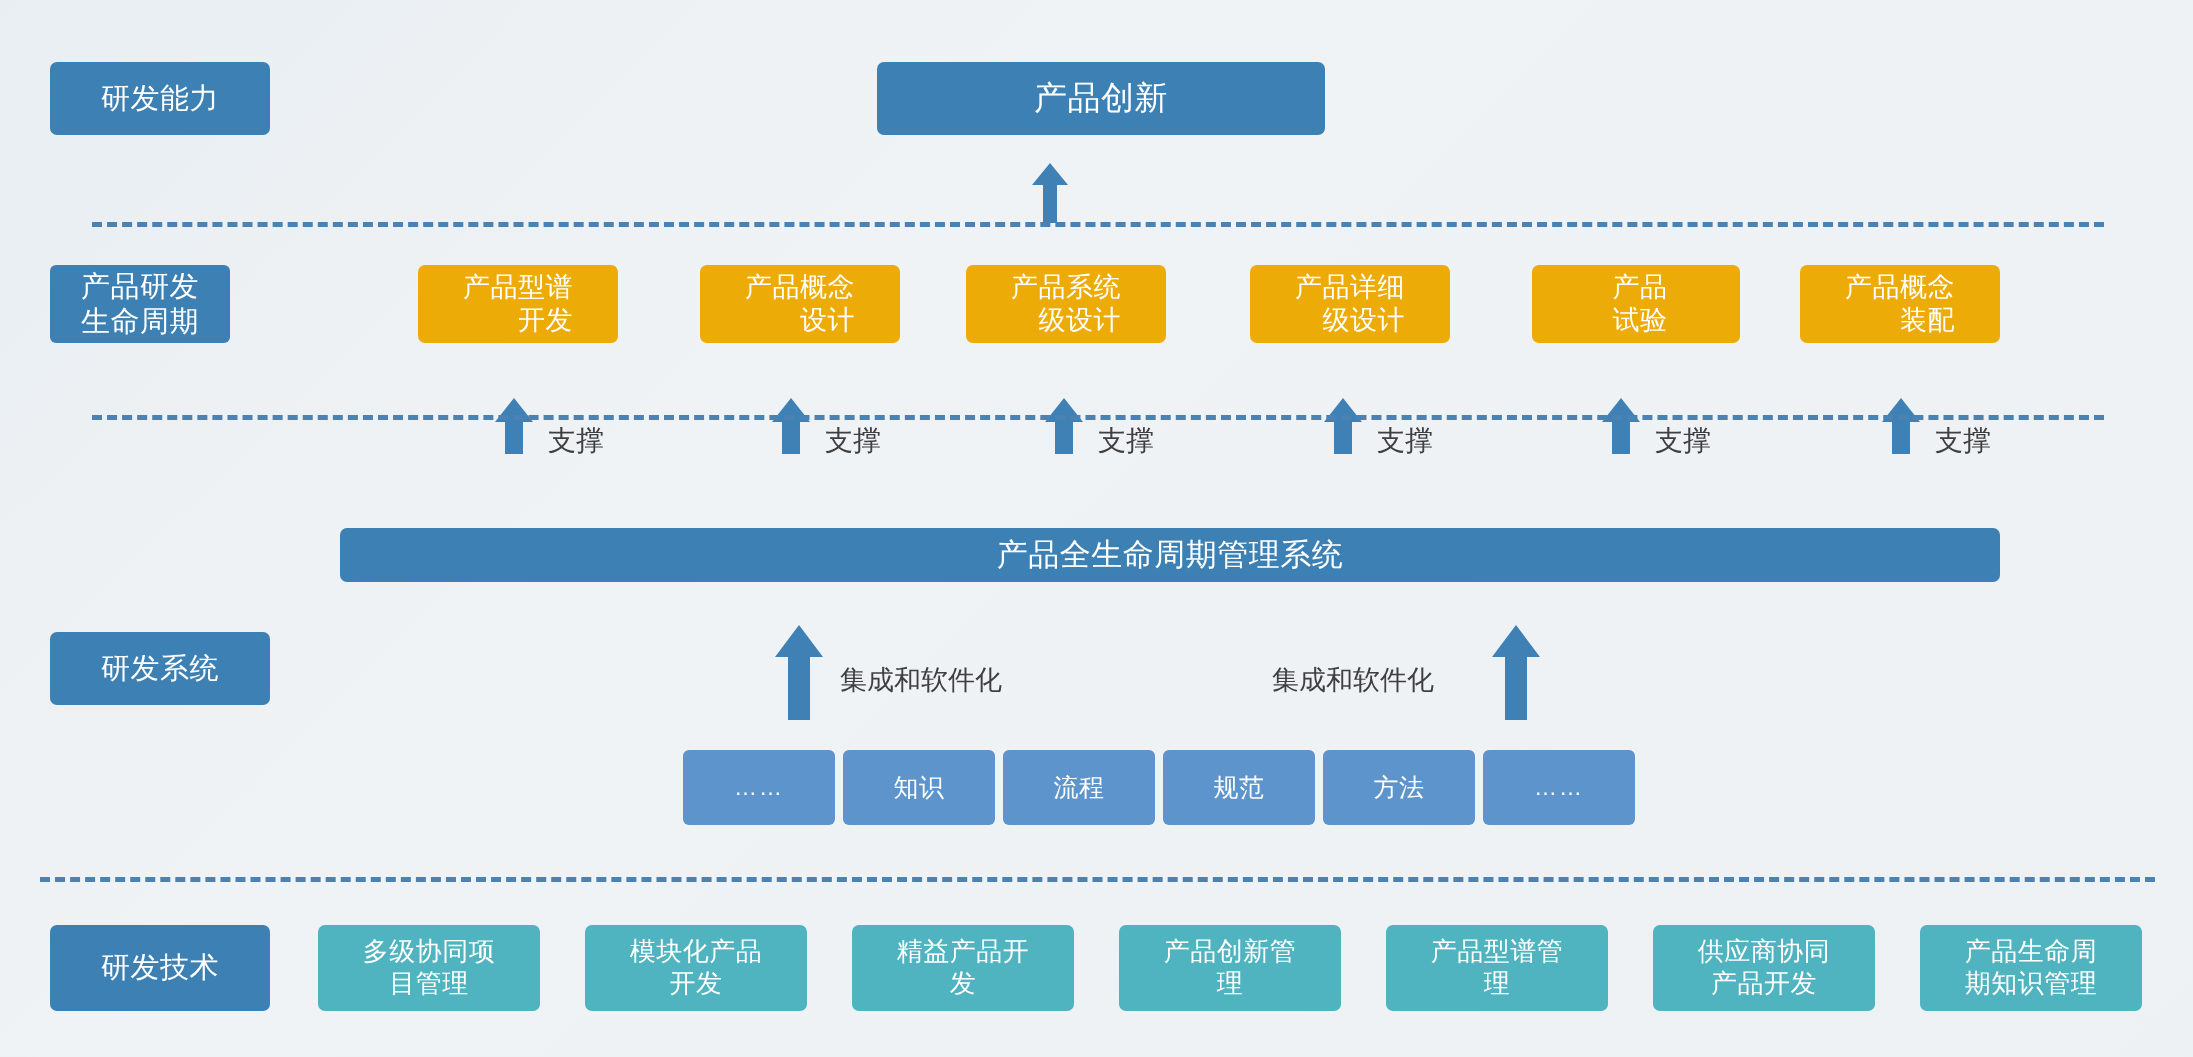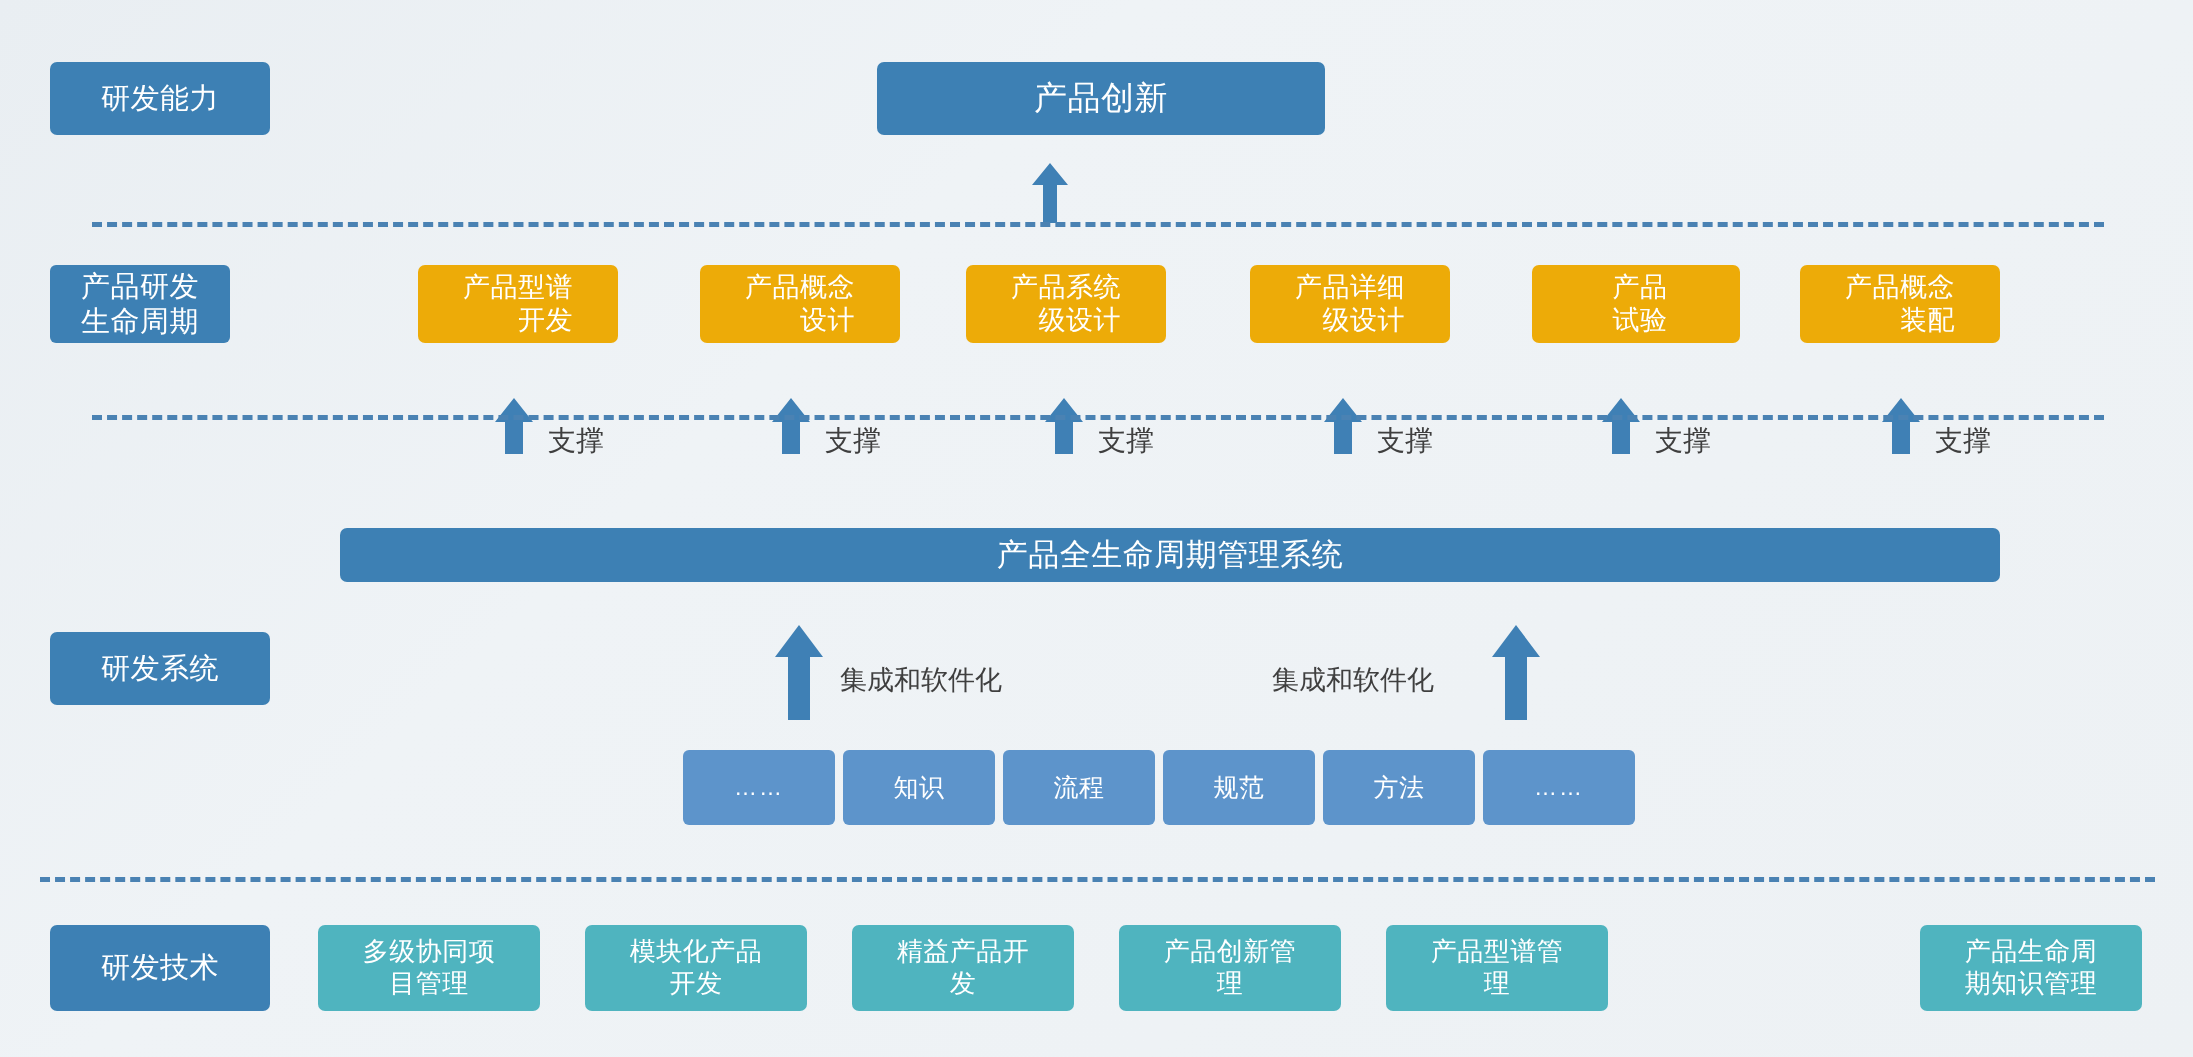--- a/index.html
+++ b/index.html
@@ -202,16 +202,18 @@
   <div class="box teal tech" style="left:318px; top:925px; width:222px; height:86px;">多级协同项
 目管理</div>
   <div class="box teal tech" style="left:585px; top:925px; width:222px; height:86px;">模块化产品
 开发</div>
   <div class="box teal tech" style="left:852px; top:925px; width:222px; height:86px;">精益产品开
 发</div>
   <div class="box teal tech" style="left:1119px; top:925px; width:222px; height:86px;">产品创新管
 理</div>
   <div class="box teal tech" style="left:1386px; top:925px; width:222px; height:86px;">产品型谱管
 理</div>
+  <div class="box teal tech" style="left:1653px; top:925px; width:222px; height:86px;">供应商协同
+产品开发</div>
   <div class="box teal tech" style="left:1920px; top:925px; width:222px; height:86px;">产品生命周
 期知识管理</div>
 
 </div>
 
 </body></html>

